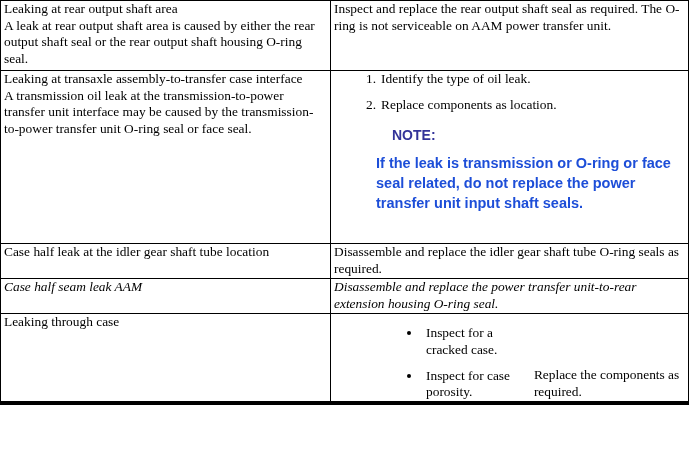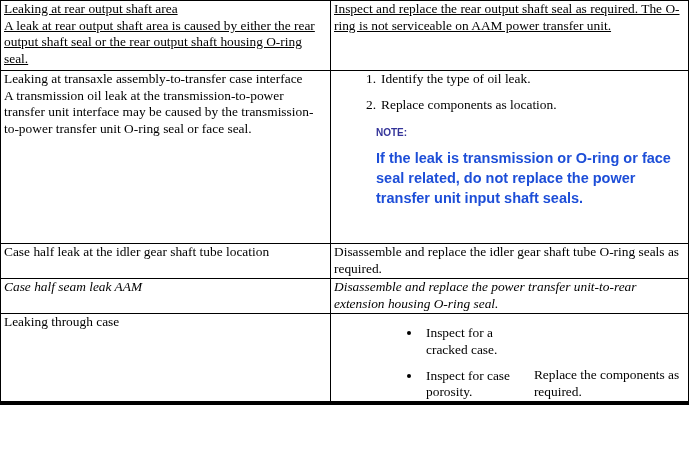--- a/index.html
+++ b/index.html
@@ -26,43 +26,43 @@
     padding: 0 3px 1px 3px;
     font-size: 13.4px;
     line-height: 1.24;
     vertical-align: top;
     overflow: hidden;
   }
   col.c-left  { width: 330px; }
   col.c-right { width: 358px; }
 
   tr.r1 { height: 38px; }
-  tr.r2 { height: 70px; text-decoration: underline; }
+  tr.r2 { height: 70px; }
   tr.r3 { height: 173px; }
   tr.r4 { height: 33px; }
   tr.r5 { height: 35px; font-style: italic; }
   tr.r6 { height: 89px; }
 
   td.v-mid { vertical-align: middle; }
 
   .steps { margin: 0 0 4px 0; }
   .step {
     margin: 0 0 9px 32px;
   }
   .step-num { margin-right: 5px; }
 
   .note {
     margin: 14px 0 0 42px;
     font-family: "Liberation Sans", sans-serif;
     font-weight: bold;
   }
   .note-label {
     color: #333399;
-    font-size: 10px;
-    margin: 0 0 8px 0;
+    font-size: 14px;
+    margin: 0 0 8px 16px;
   }
   .note-body {
     color: #1d4ed8;
     font-size: 14.5px;
     line-height: 1.38;
     width: 300px;
   }
 
   .cell-flex {
     display: flex;

